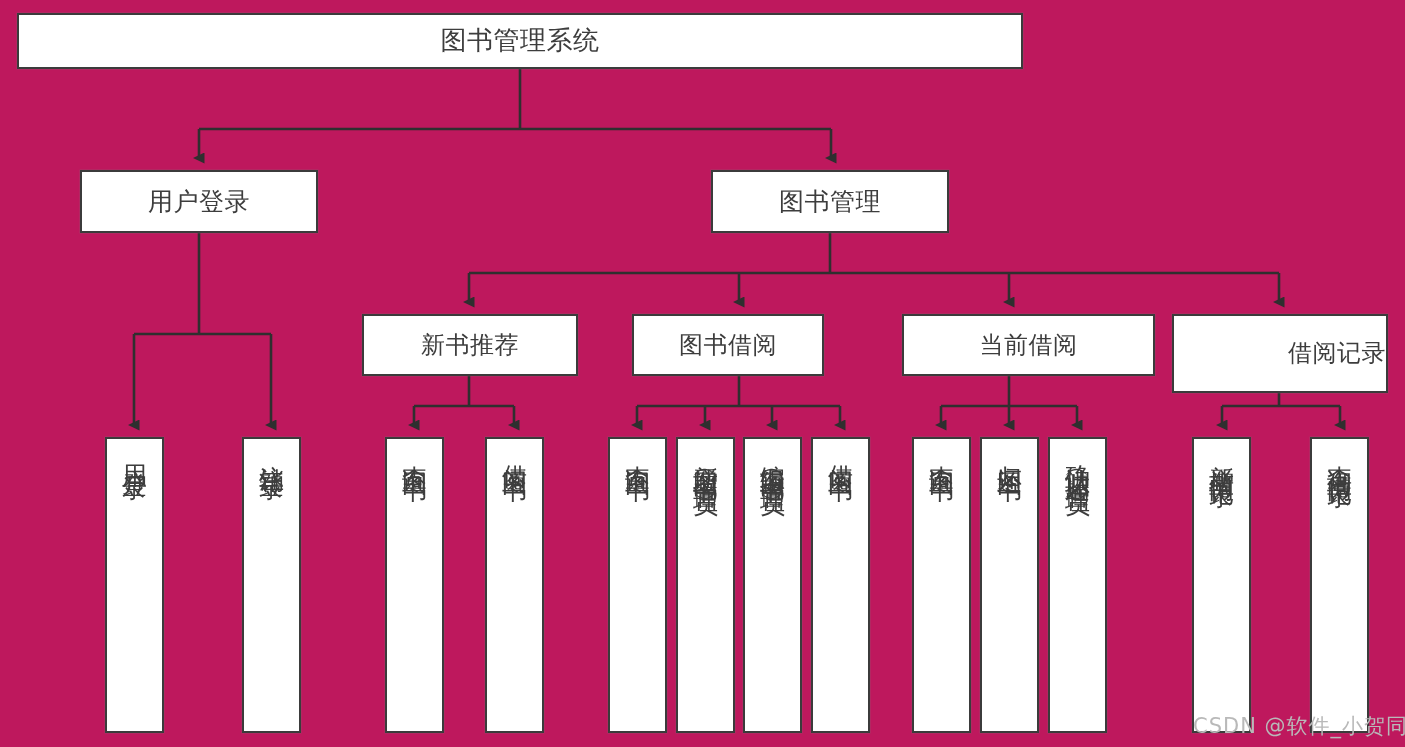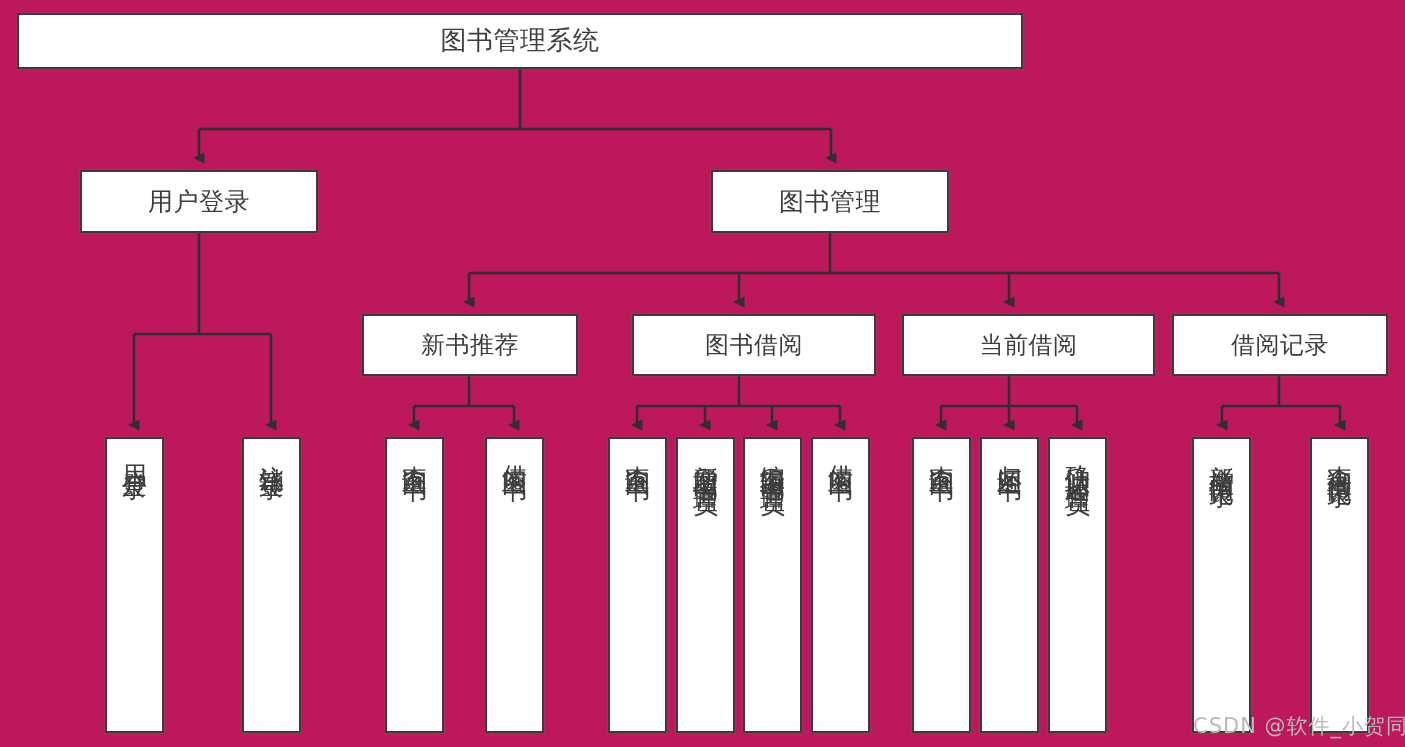--- a/index.html
+++ b/index.html
@@ -141,27 +141,27 @@
   <div class="node horiz" style="left:80px; top:170px; width:238px; height:63px;">
     <span class="label">用户登录</span>
   </div>
   <div class="node horiz level3" style="left:362px; top:314px; width:216px; height:62px;">
     <span class="label">新书推荐</span>
   </div>
 
   <div class="node horiz" style="left:711px; top:170px; width:238px; height:63px;">
     <span class="label">图书管理</span>
   </div>
-  <div class="node horiz level3" style="left:632px; top:314px; width:244px; height:62px;">
+  <div class="node horiz level3" style="left:632px; top:314px; width:192px; height:62px;">
     <span class="label">图书借阅</span>
   </div>
   <div class="node horiz level3" style="left:902px; top:314px; width:253px; height:62px;">
     <span class="label">当前借阅</span>
   </div>
-  <div class="node horiz level3" style="left:1172px; top:314px; width:216px; height:62px;">
+  <div class="node horiz level3" style="left:1172px; top:314px; width:216px; height:79px;justify-content:flex-end;">
     <span class="label">借阅记录</span>
   </div>
 
   <div class="node leaf" style="left:105px; top:437px; width:59px; height:296px;">
     <span class="label">用户登录</span>
   </div>
   <div class="node leaf" style="left:242px; top:437px; width:59px; height:296px;">
     <span class="label">注销登录</span>
   </div>
 

